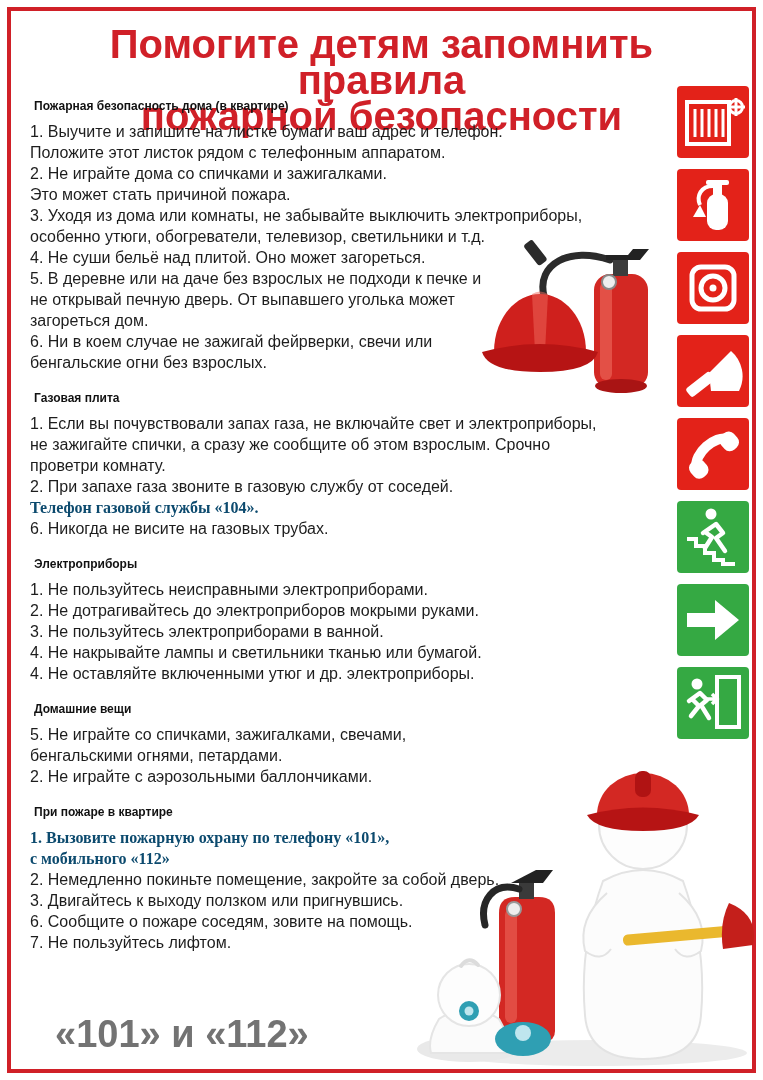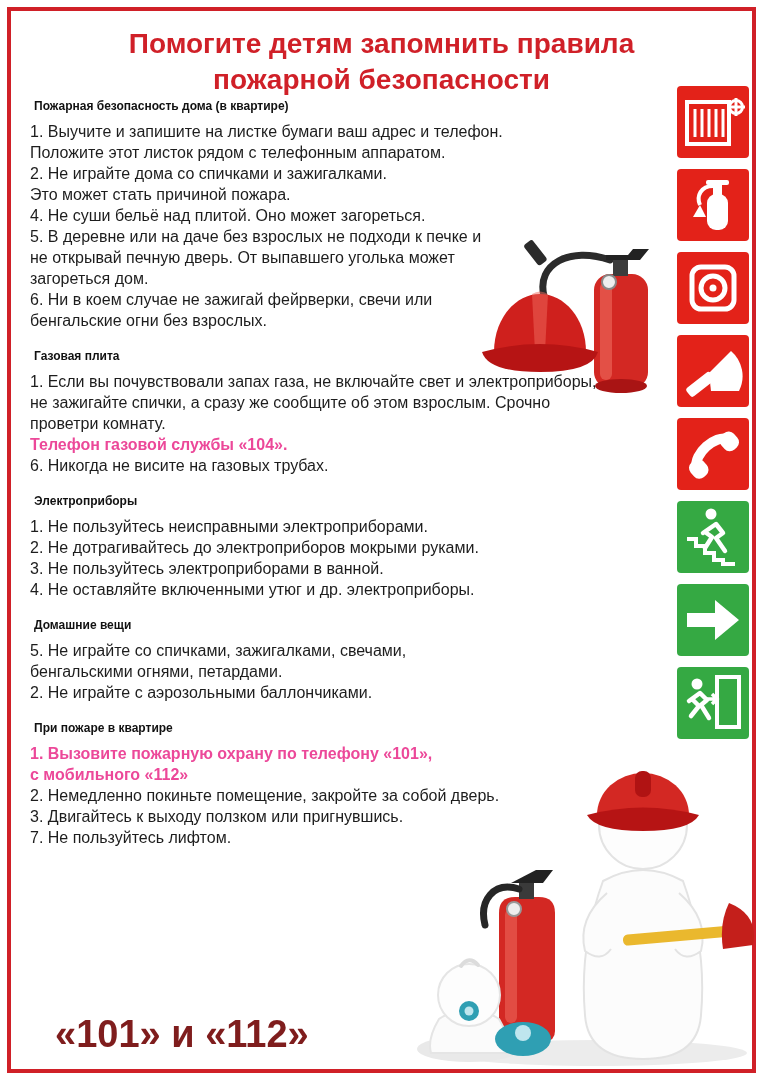--- a/index.html
+++ b/index.html
@@ -19,42 +19,42 @@
     pointer-events: none;
   }
   .title {
     position: absolute;
     top: 26px;
     left: 40px;
     right: 40px;
     text-align: center;
     color: #d02028;
     font-weight: bold;
-    font-size: 28px;
+    font-size: 40px;
     line-height: 36px;
   }
   .content {
     position: absolute;
     left: 30px;
     top: 92px;
     width: 640px;
     color: #1d1d1d;
     font-size: 16px;
     line-height: 21px;
   }
   .section { margin: 0 0 15px 0; }
   .section h2 {
     margin: 4px;
     font-size: 12px;
     line-height: 21px;
     font-weight: bold;
     color: #111;
   }
   .item { white-space: pre-line; }
-  .item.red { color: #ec4899; font-weight: bold; }
+  .item.red { color: #0c4a6e; font-weight: bold; font-family: Liberation Serif, serif; }
   .icon-col {
     position: absolute;
     top: 86px;
     right: 14px;
     width: 72px;
     display: flex;
     flex-direction: column;
     gap: 11px;
   }
   .sign {
@@ -66,21 +66,21 @@
     justify-content: center;
   }
   .sign-red { background: #e32219; }
   .sign-green { background: #35a943; }
   .illus-helmet { position: absolute; left: 478px; top: 230px; }
   .illus-figure { position: absolute; right: 6px; bottom: 12px; }
   .footer-numbers {
     position: absolute;
     left: 55px;
     top: 1012px;
-    color: #7f1d1d;
+    color: #737373;
     font-weight: bold;
     font-size: 38px;
     line-height: 44px;
   }
 </style>
 </head>
 <body>
 
 <div class="page">
   <div class="frame"></div>
@@ -91,58 +91,63 @@
   </div>
 
   <div class="content">
 
     <section class="section">
       <h2>Пожарная безопасность дома (в квартире)</h2>
       <div class="item">1. Выучите и запишите на листке бумаги ваш адрес и телефон.
 Положите этот листок рядом с телефонным аппаратом.</div>
       <div class="item">2. Не играйте дома со спичками и зажигалками.
 Это может стать причиной пожара.</div>
+      <div class="item">3. Уходя из дома или комнаты, не забывайте выключить электроприборы,
+особенно утюги, обогреватели, телевизор, светильники и т.д.</div>
       <div class="item">4. Не суши бельё над плитой. Оно может загореться.</div>
       <div class="item">5. В деревне или на даче без взрослых не подходи к печке и
 не открывай печную дверь. От выпавшего уголька может
 загореться дом.</div>
       <div class="item">6. Ни в коем случае не зажигай фейрверки, свечи или
 бенгальские огни без взрослых.</div>
     </section>
 
     <section class="section">
       <h2>Газовая плита</h2>
       <div class="item">1. Если вы почувствовали запах газа, не включайте свет и электроприборы,
 не зажигайте спички, а сразу же сообщите об этом взрослым. Срочно
 проветри комнату.</div>
+      <div class="item">2. При запахе газа звоните в газовую службу от соседей.</div>
       <div class="item red">Телефон газовой службы «104».</div>
       <div class="item">6. Никогда не висите на газовых трубах.</div>
     </section>
 
     <section class="section">
       <h2>Электроприборы</h2>
       <div class="item">1. Не пользуйтесь неисправными электроприборами.</div>
       <div class="item">2. Не дотрагивайтесь до электроприборов мокрыми руками.</div>
       <div class="item">3. Не пользуйтесь электроприборами в ванной.</div>
+      <div class="item">4. Не накрывайте лампы и светильники тканью или бумагой.</div>
       <div class="item">4. Не оставляйте включенными утюг и др. электроприборы.</div>
     </section>
 
     <section class="section">
       <h2>Домашние вещи</h2>
       <div class="item">5. Не играйте со спичками, зажигалками, свечами,
 бенгальскими огнями, петардами.</div>
       <div class="item">2. Не играйте с аэрозольными баллончиками.</div>
     </section>
 
     <section class="section">
       <h2>При пожаре в квартире</h2>
       <div class="item red">1. Вызовите пожарную охрану по телефону «101»,
 с мобильного «112»</div>
       <div class="item">2. Немедленно покиньте помещение, закройте за собой дверь.</div>
       <div class="item">3. Двигайтесь к выходу ползком или пригнувшись.</div>
+      <div class="item">6. Сообщите о пожаре соседям, зовите на помощь.</div>
       <div class="item">7. Не пользуйтесь лифтом.</div>
     </section>
 
   </div>
 
   <svg class="illus-helmet" viewBox="0 0 190 170" width="190" height="170">
     <path d="M132 30 C 92 16, 58 34, 66 66" stroke="#2b2b2b" stroke-width="7" fill="none" stroke-linecap="round"></path>
     <rect x="52" y="10" width="11" height="26" rx="3" fill="#2b2b2b" transform="rotate(-38 57 23)"></rect>
     <rect x="116" y="44" width="54" height="114" rx="16" fill="#d32823"></rect>
     <rect x="122" y="52" width="12" height="98" rx="6" fill="#ef6a5e" opacity="0.6"></rect>

